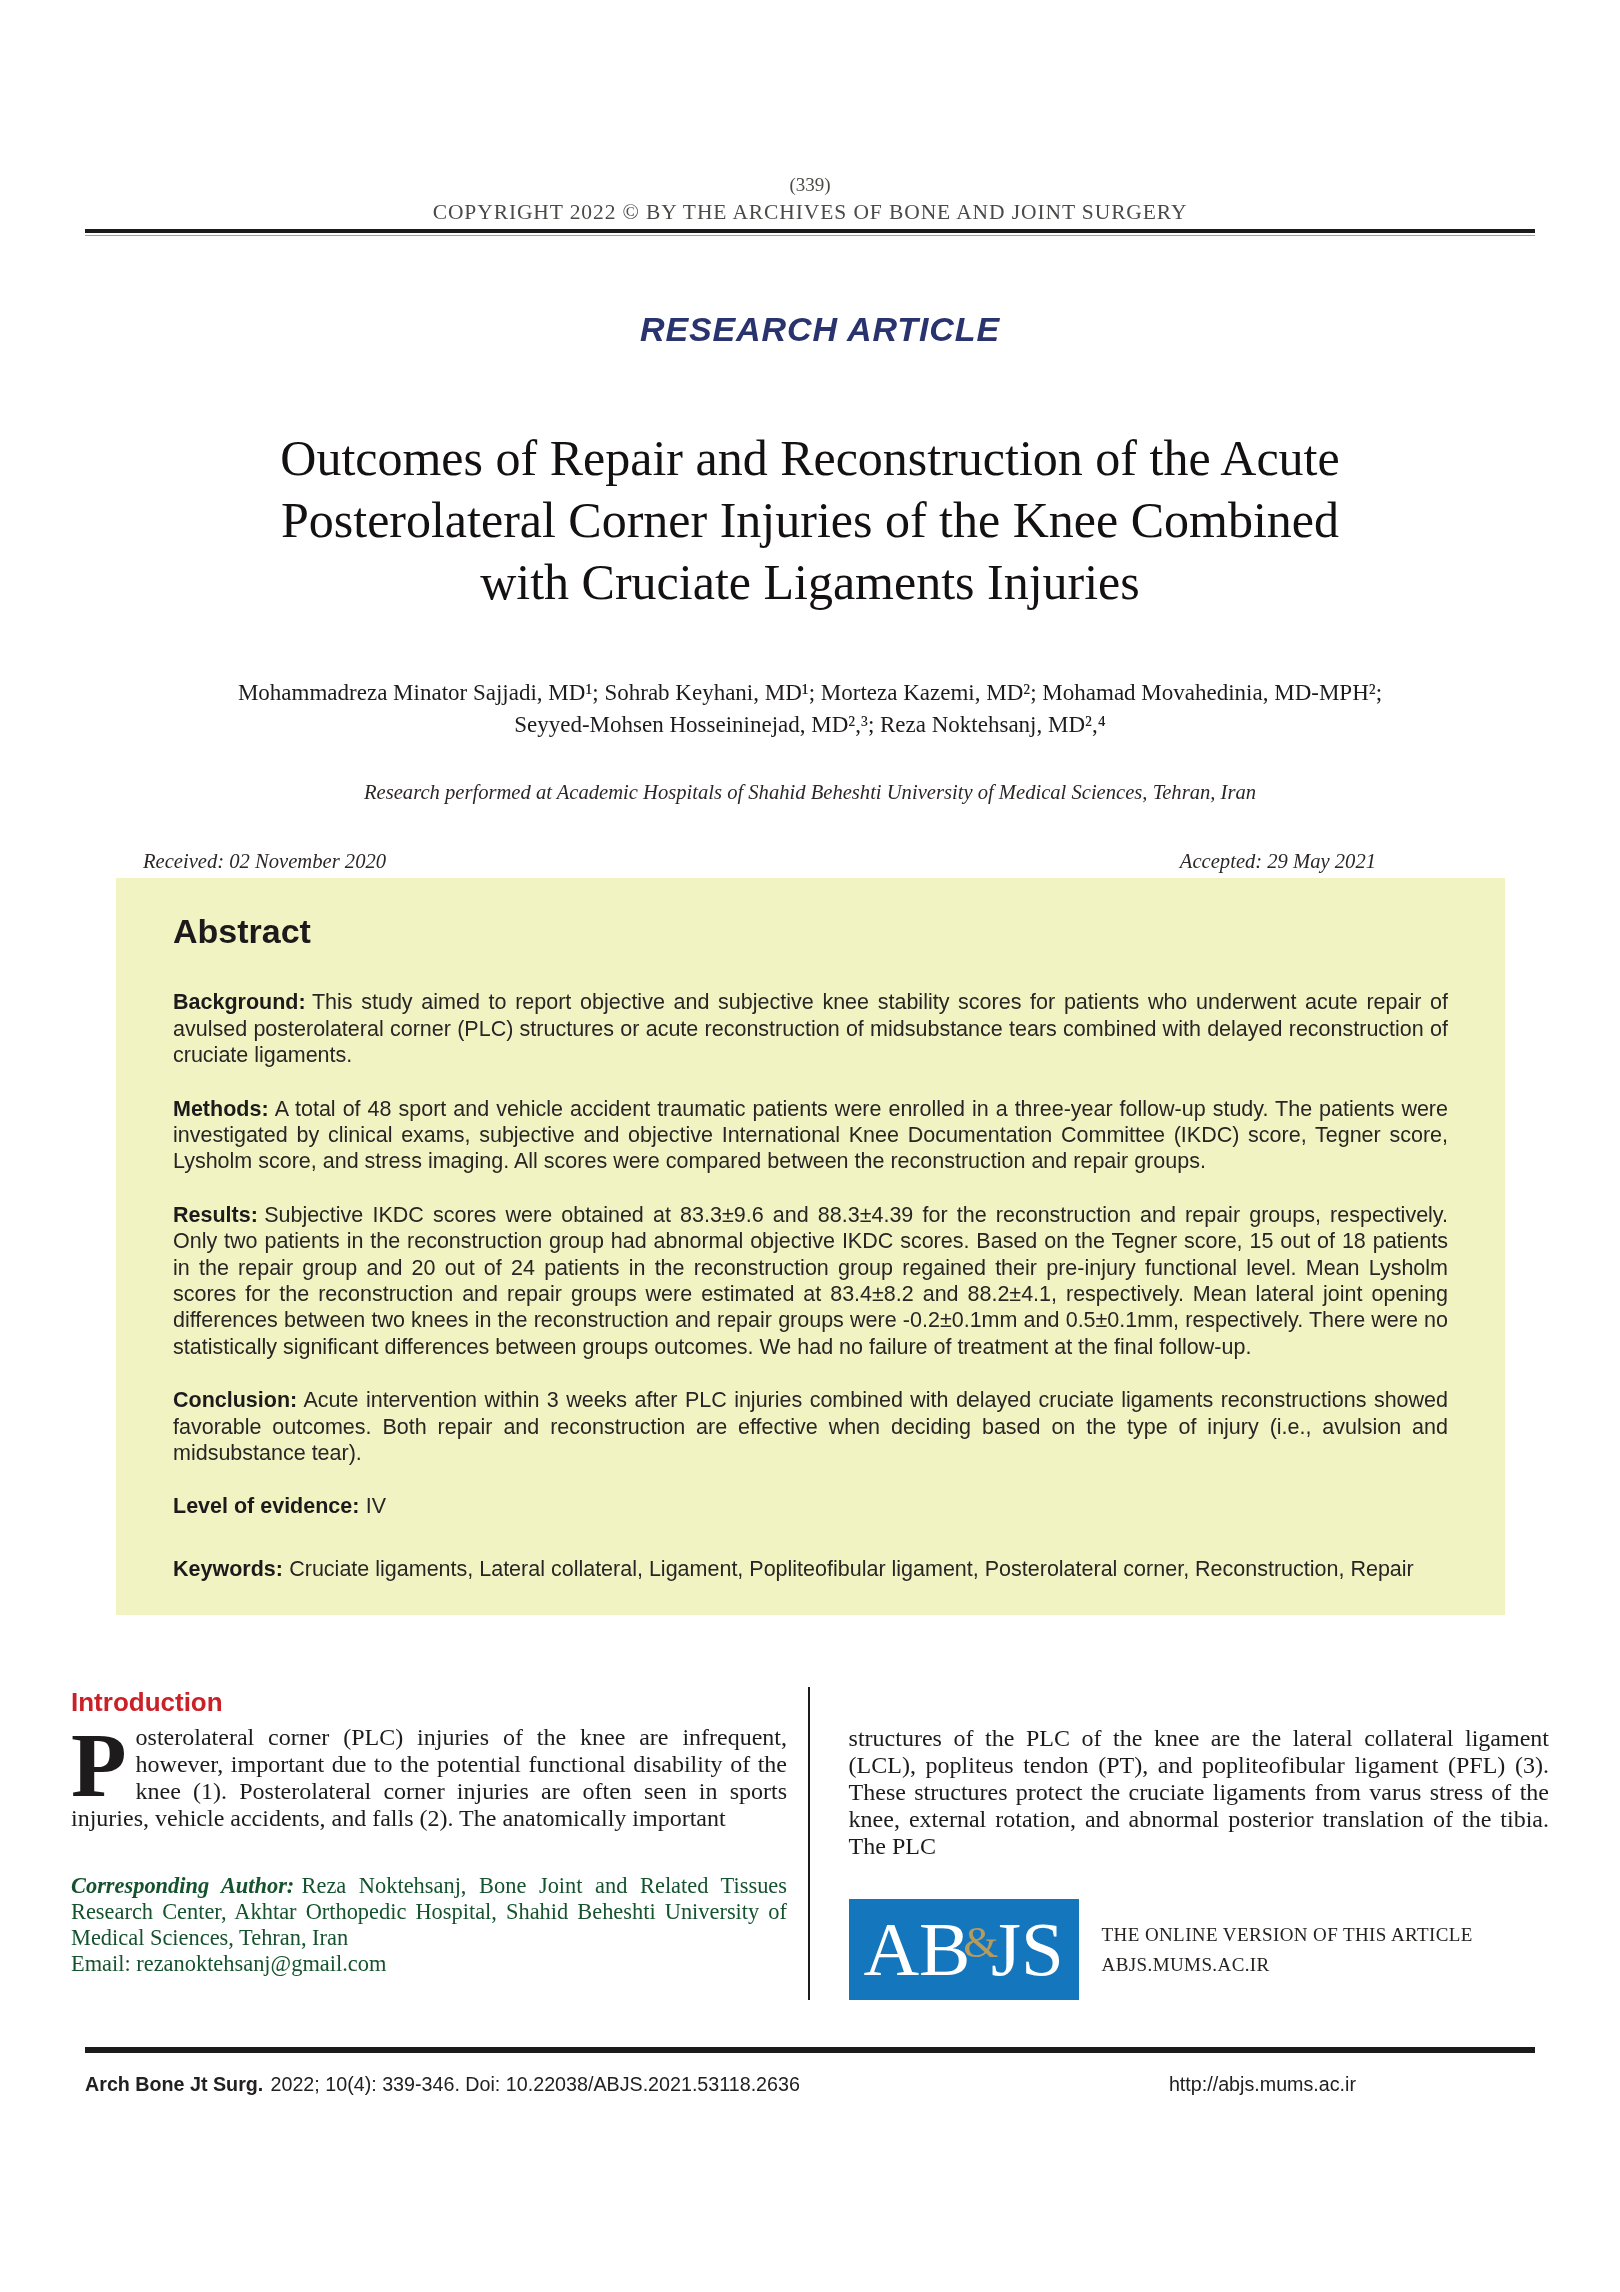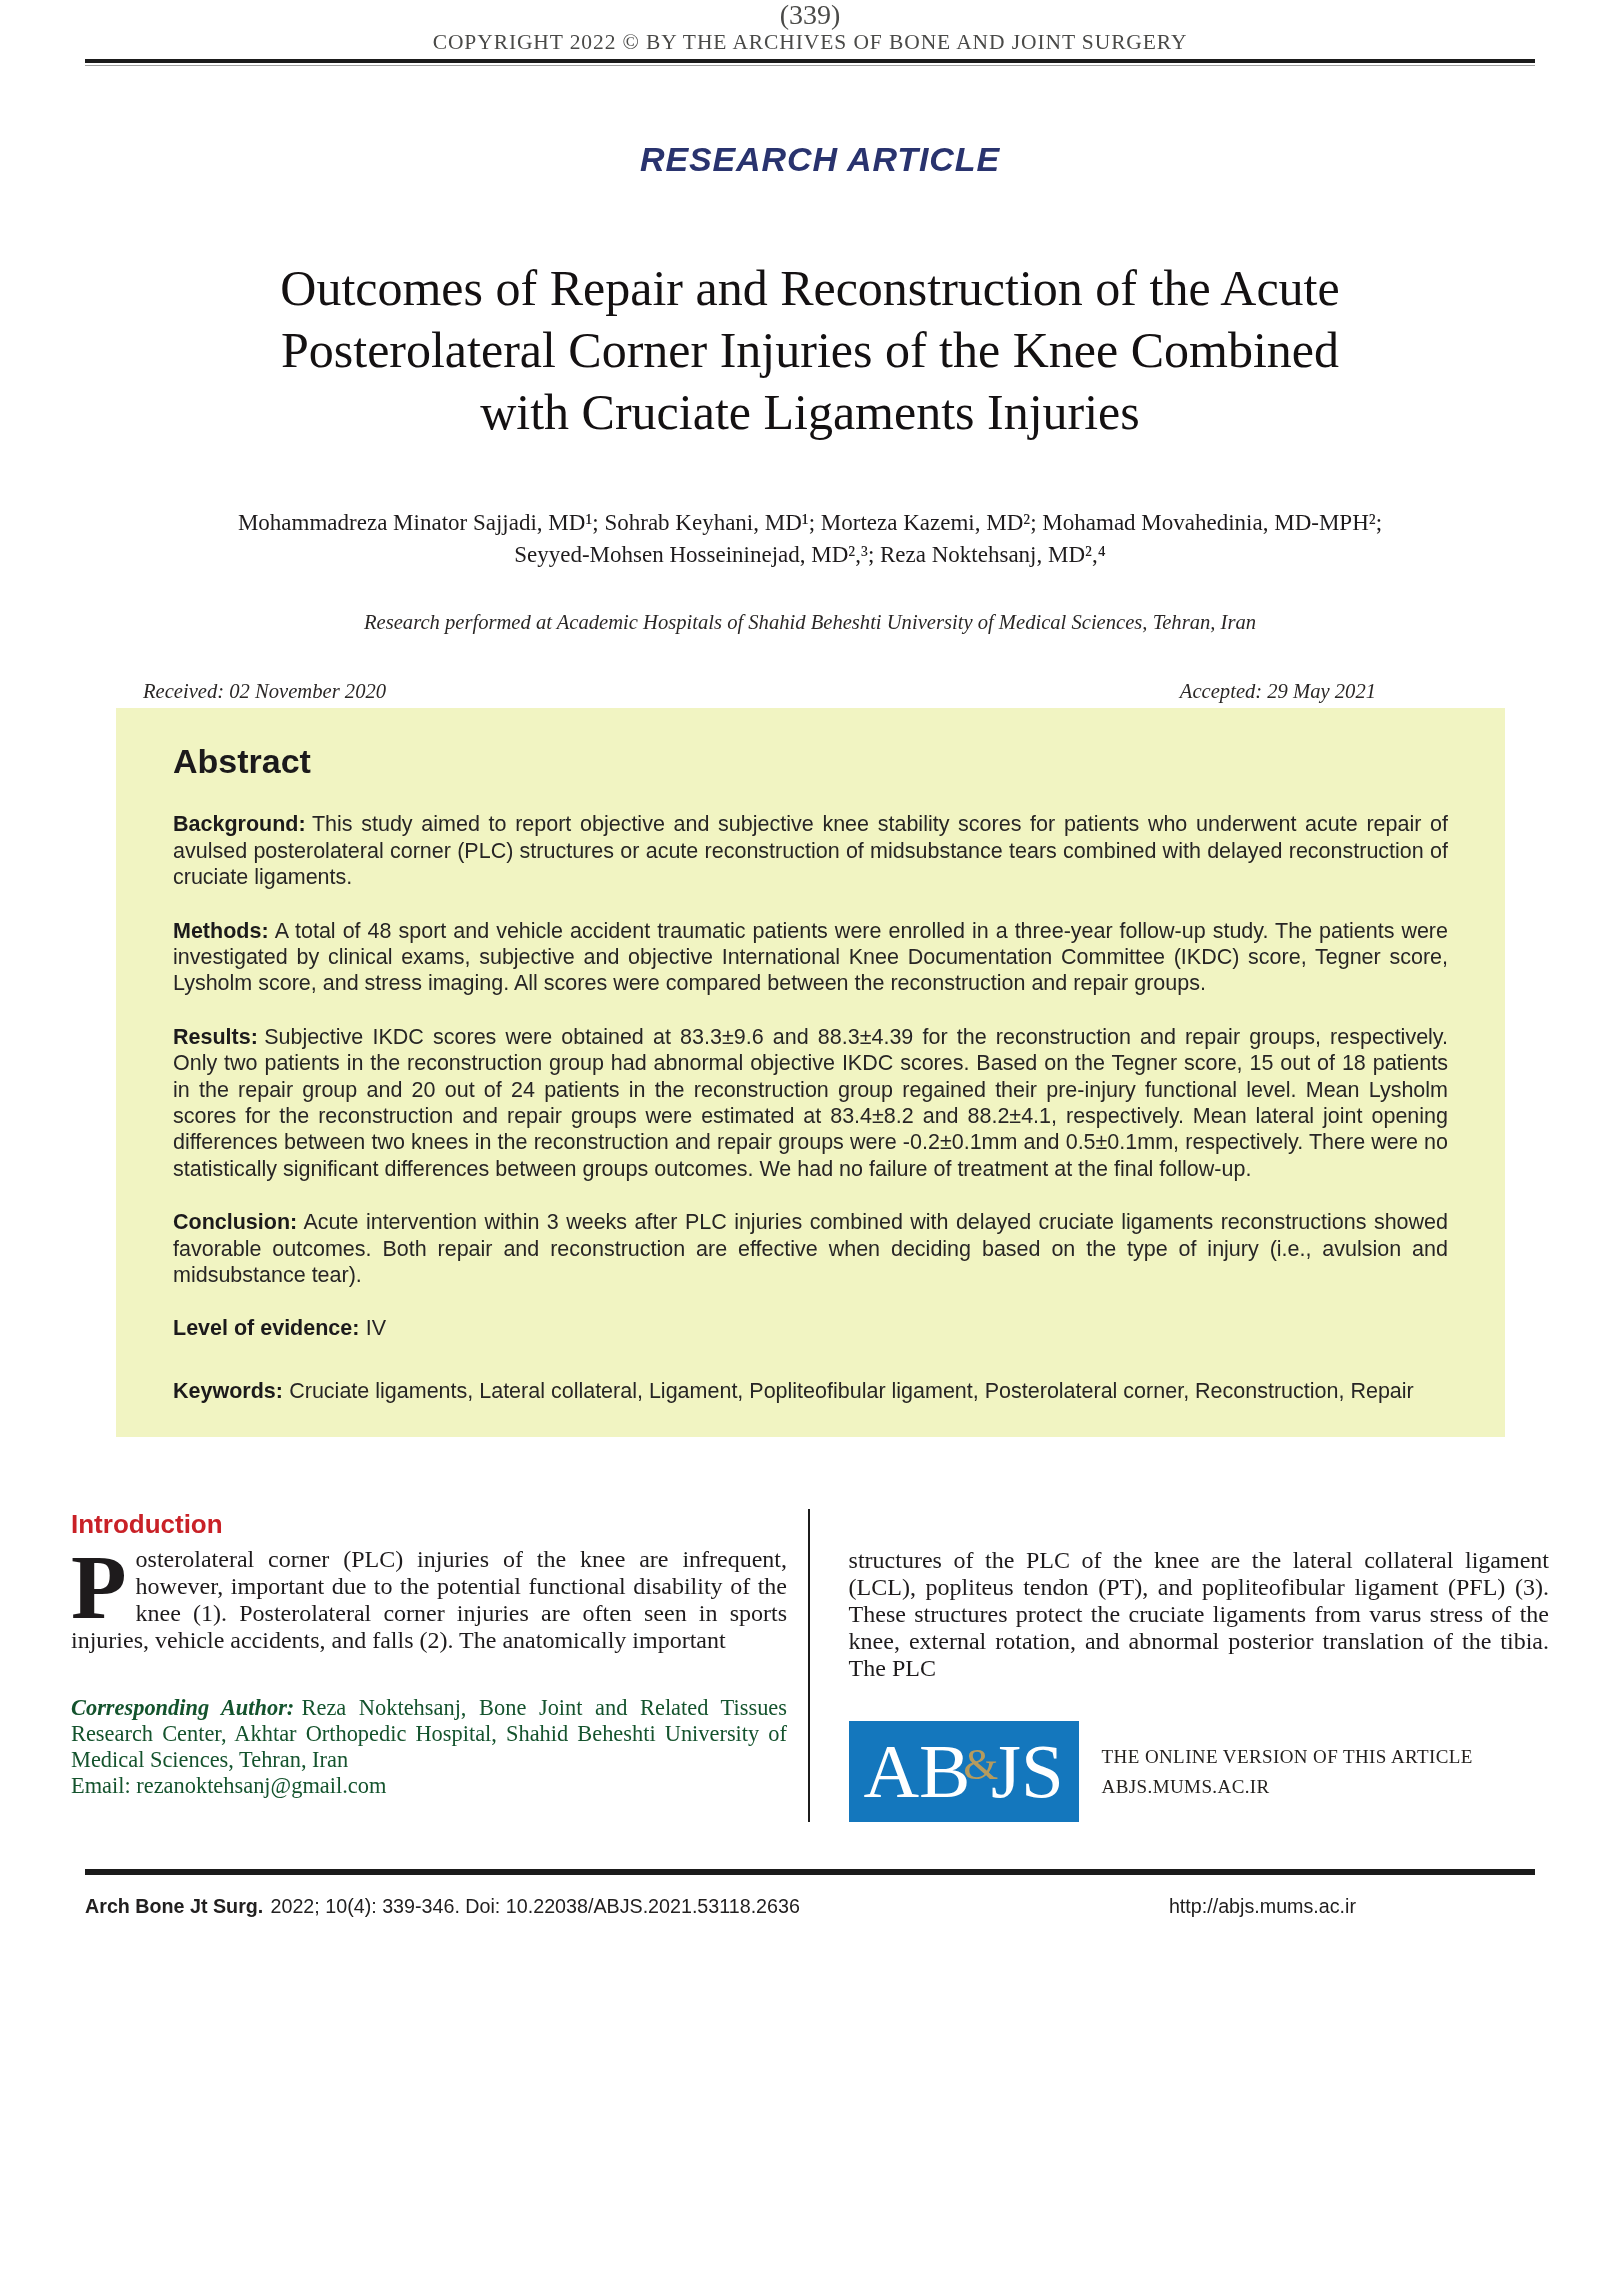--- a/index.html
+++ b/index.html
@@ -3,22 +3,22 @@
 <meta charset="utf-8">
 <style>
   html,body{margin:0;padding:0;background:#ffffff;}
   #page{
     width:1620px;height:2293px;position:relative;background:#ffffff;
     color:#1e1b1c;overflow:hidden;
     font-family:"Liberation Serif", serif;
   }
   
   .pagenum{
-    text-align:center;
-    font-size:28px;line-height:30px;color:#4a4a48;
+    padding-top:170px;text-align:center;
+    font-size:19px;line-height:30px;color:#4a4a48;
   }
   .copyright{
     text-align:center;font-size:21.5px;line-height:25px;color:#4a4a48;
     letter-spacing:0.9px;
   }
   .rule-top{margin:3.6px 85px 0;}
   .rule-top .bar{height:4.5px;background:#1b1b1b;}
   .rule-top .thin{height:0.9px;background:#9f9f9f;margin-top:1.8px;}
   
   .research-article{
@@ -46,21 +46,21 @@
     padding:0 244px 0 143px;font-style:italic;
     font-size:20.6px;line-height:25px;color:#2a2726;
   }
   
   .abstract-box{
     margin:4.5px 116px 0;background:#f1f4c2;
     padding:34px 57px 33px;box-sizing:border-box;width:1389px;
     font-family:"Liberation Sans", sans-serif;
   }
   .abstract-head{
-    margin:0 0 30px;font-size:34px;line-height:39px;font-weight:bold;color:#1c1a1b;
+    margin:0 0 38px;font-size:34px;line-height:39px;font-weight:bold;color:#1c1a1b;
   }
   .abs-para{
     margin:0 0 27px;font-size:21.5px;line-height:26.4px;color:#272525;
     text-align:justify;
   }
   .abs-para:last-child{margin-bottom:0;margin-top:36px;}
   .abs-para .lead{font-weight:bold;margin-right:6.3px;color:#1c1a1b;}
   
   .bottom{
     margin:72px 71px 0;display:flex;align-items:stretch;

